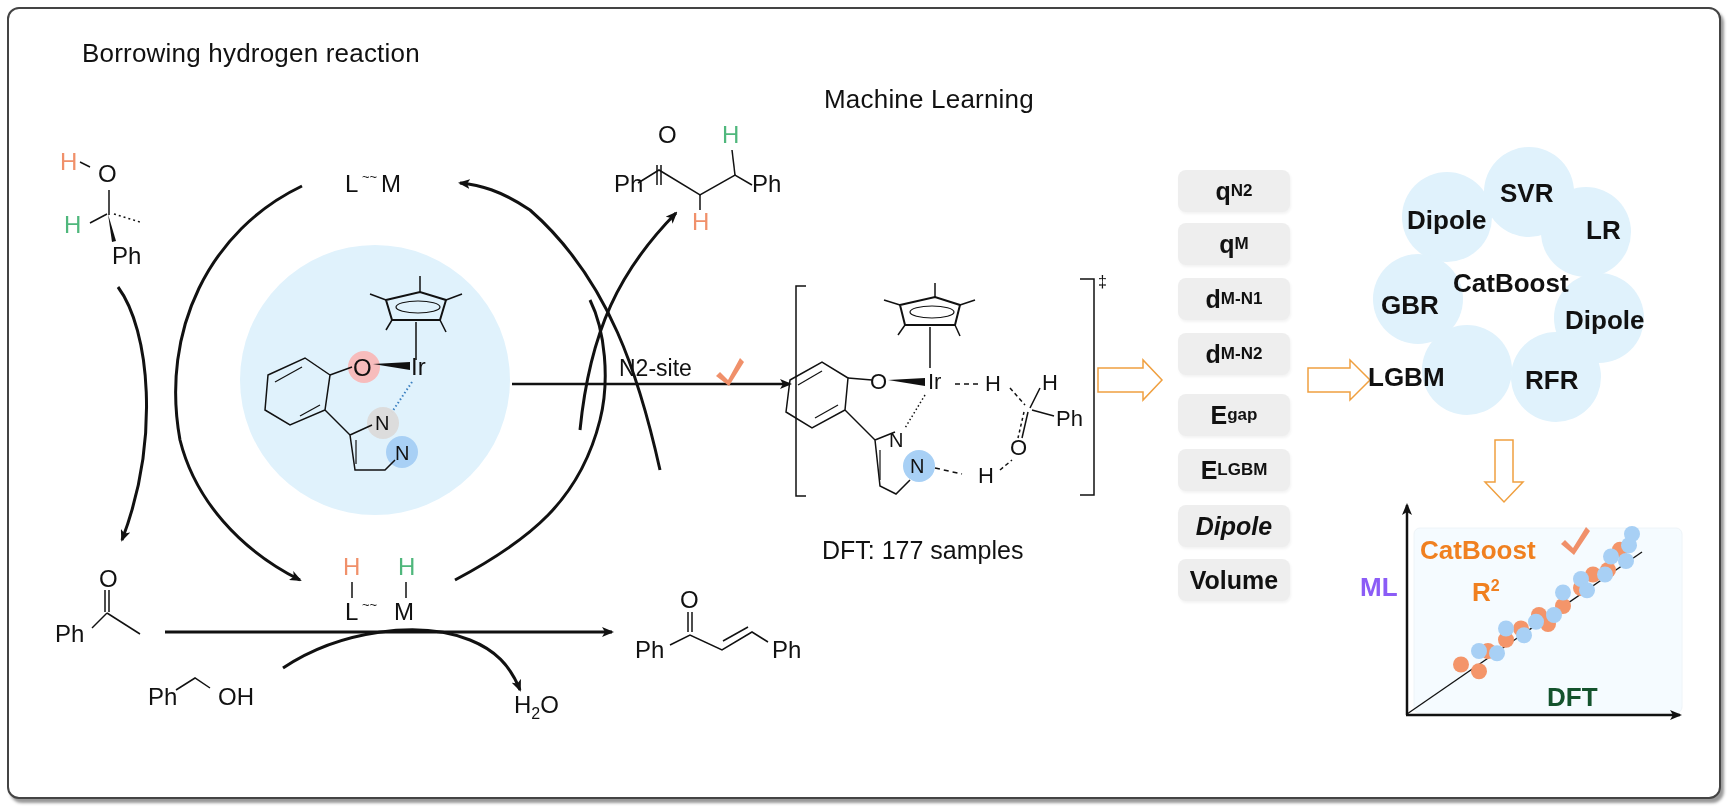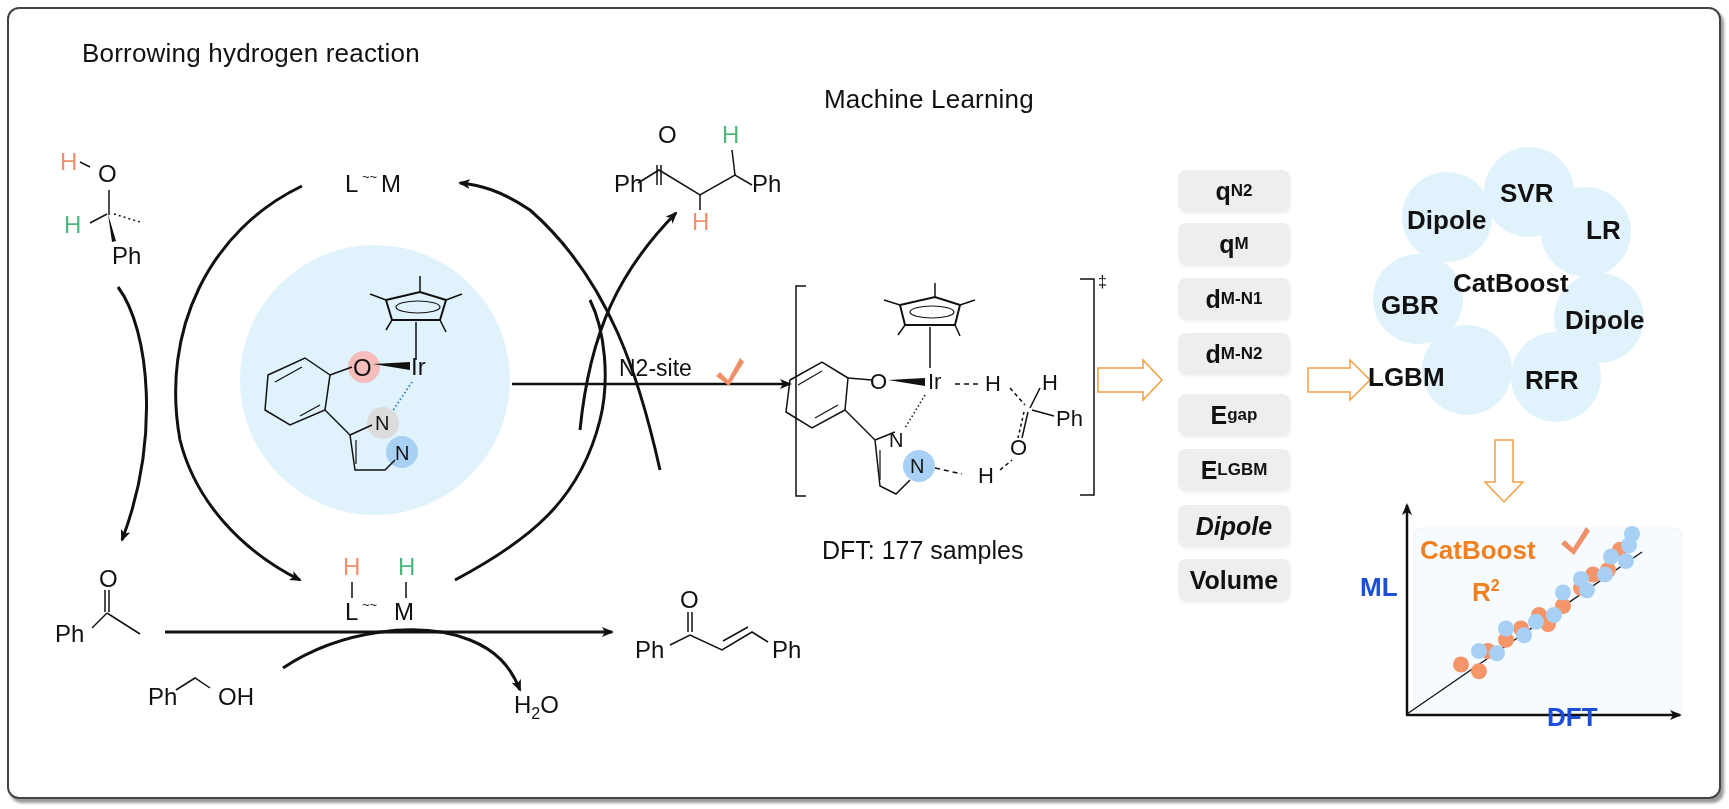--- a/index.html
+++ b/index.html
@@ -271,14 +271,14 @@
 <span class="model" style="left:1500px;top:178px;">SVR</span>
 <span class="model" style="left:1586px;top:215px;">LR</span>
 <span class="model" style="left:1381px;top:290px;">GBR</span>
 <span class="model" style="left:1453px;top:268px;">CatBoost</span>
 <span class="model" style="left:1565px;top:305px;">Dipole</span>
 <span class="model" style="left:1368px;top:362px;">LGBM</span>
 <span class="model" style="left:1525px;top:365px;">RFR</span>
 
 <span class="model" style="left:1420px;top:535px;color:#f08020;">CatBoost</span>
 <span class="model" style="left:1472px;top:577px;color:#f08020;"><span>R</span><sup style="font-size:16px;">2</sup></span>
-<span class="model" style="left:1360px;top:572px;color:#1d4ed8;">ML</span>
-<span class="model" style="left:1547px;top:702px;color:#1d4ed8;">DFT</span>
+<span class="model" style="left:1360px;top:572px;color:#8b5cf6;">ML</span>
+<span class="model" style="left:1547px;top:682px;color:#14532d;">DFT</span>
 
 </body></html>

